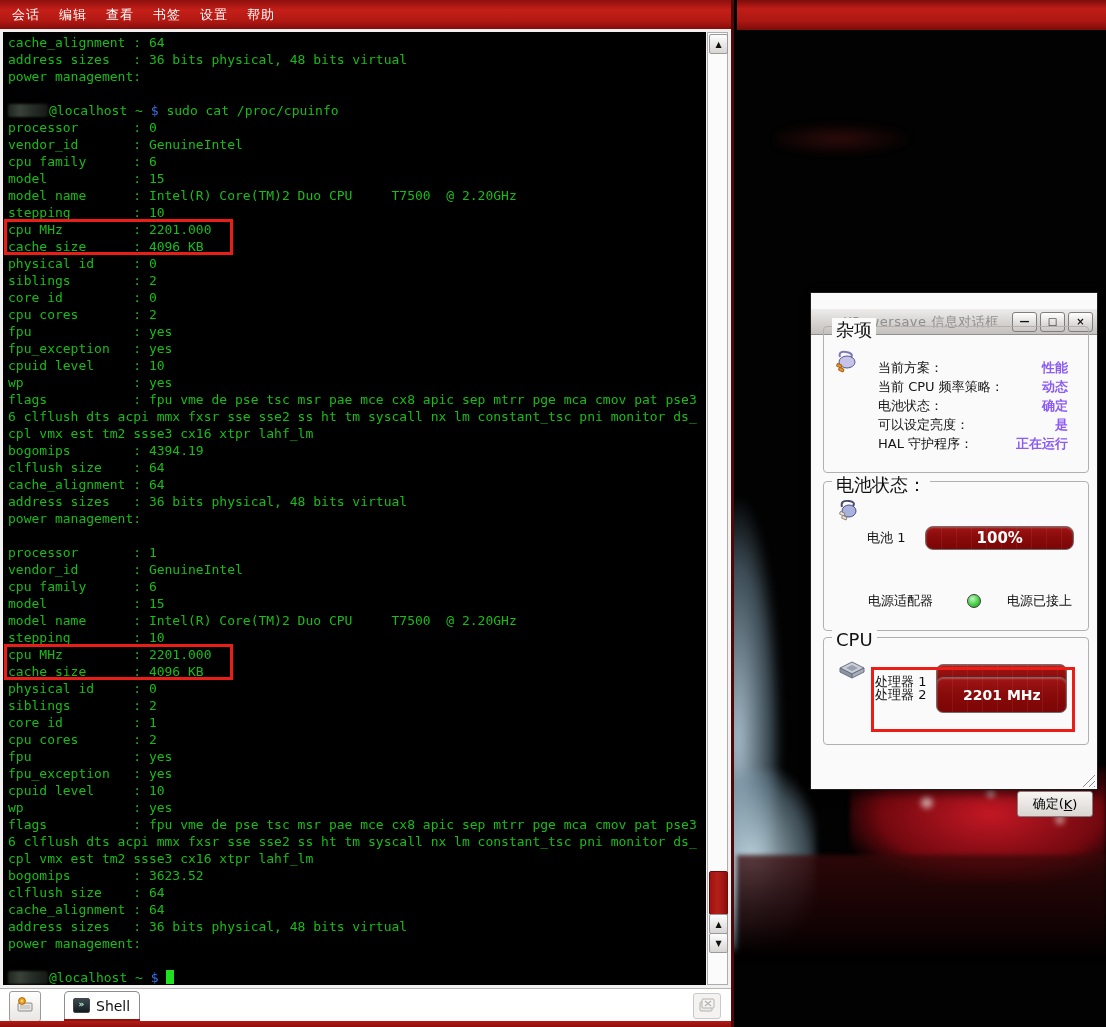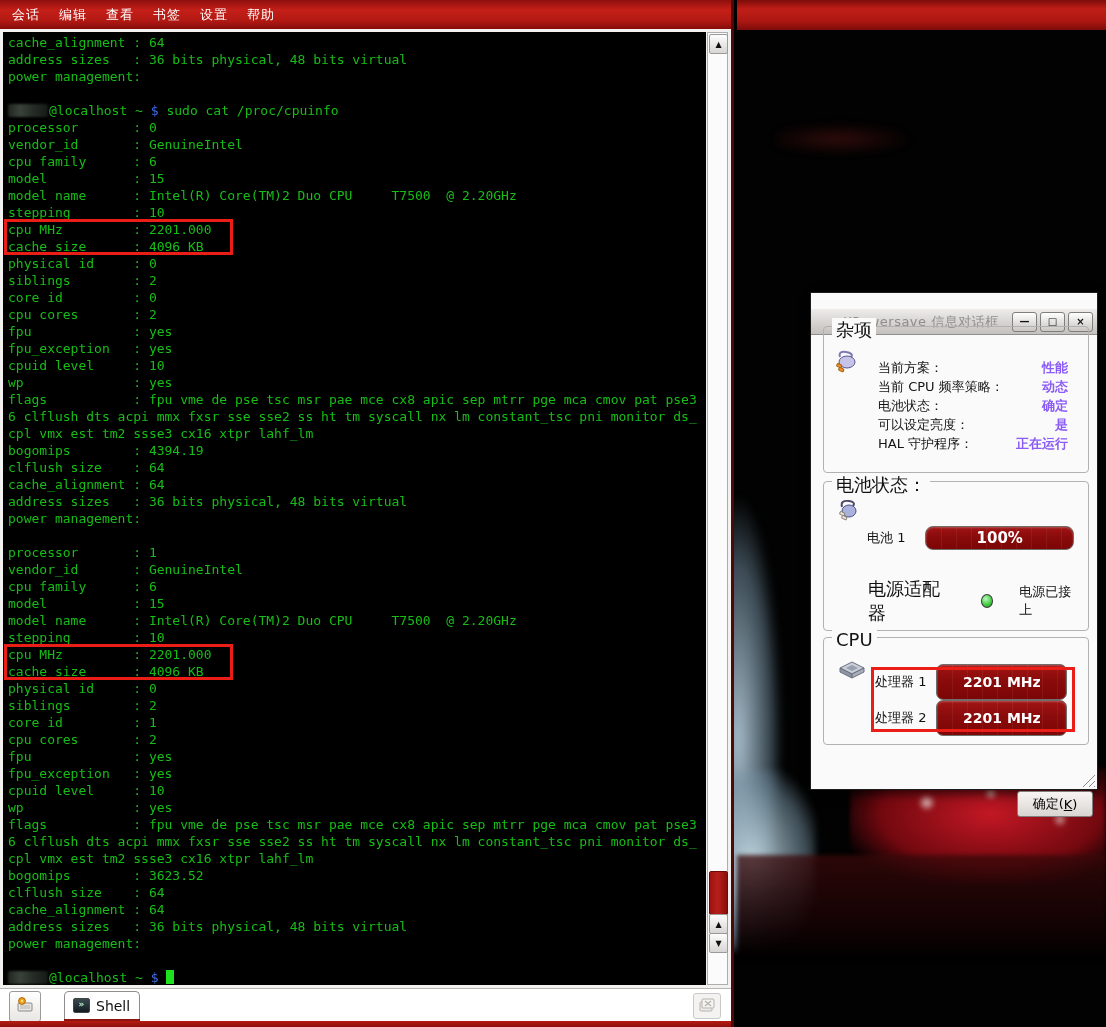--- a/index.html
+++ b/index.html
@@ -108,28 +108,28 @@
   .batt-row{position:absolute;left:43px;top:44px;right:14px;display:flex;align-items:center;gap:20px;}
   .batt-label,.proc-label{font-size:13px;color:#111;white-space:nowrap;}
   .redbar{height:24px;border:1px solid #6f6c6a;border-radius:8px;box-sizing:border-box;
     background:
       repeating-linear-gradient(90deg,rgba(255,255,255,.06) 0 1px,transparent 1px 15px),
       linear-gradient(180deg,#a01414 0%,#8a0b0b 45%,#7c0505 100%);
     color:#fff;font-weight:bold;display:flex;align-items:center;justify-content:center;
     box-shadow:inset 0 1px 2px rgba(255,255,255,.25);}
   .batt-bar{width:152px;font-size:15px;}
   .adapter-row{position:absolute;left:44px;top:108px;right:12px;height:22px;display:flex;align-items:center;}
-  .adapter-label{font-size:18px;color:#111;}
+  .adapter-label{font-size:13px;color:#111;}
   .led{width:14px;height:14px;border-radius:50%;margin-left:34px;
     background:radial-gradient(circle at 38% 32%,#bdf6bd,#46cf46 55%,#1f8f1f 100%);
     border:1px solid #3c3c3c;box-sizing:border-box;}
   .adapter-status{font-size:13px;color:#111;margin-left:26px;}
 
   .proc-row{position:absolute;left:51px;right:17px;height:22px;display:flex;align-items:center;gap:10px;}
-  .proc-row1{top:33px;text-align:right;} .proc-row2{top:69px;}
+  .proc-row1{top:33px;text-align:right;} .proc-row2{top:46px;}
   .proc-bar{width:131px;height:36px;font-size:14px;border-radius:7px;}
   .cpu-anno{position:absolute;left:60px;top:374px;width:204px;height:65px;
     border:3px solid #ea1d17;box-sizing:border-box;}
 
   .ok-btn{position:absolute;left:206px;top:460px;width:74px;height:24px;
     background:linear-gradient(180deg,#f7f5f3,#d9d5d1);border:1px solid #7f7f7f;border-radius:3px;
     font-size:13px;color:#000;display:flex;align-items:center;justify-content:center;margin-top:38px;}
   .ok-key{text-decoration:underline;}
   .grip{position:absolute;right:2px;bottom:2px;width:14px;height:14px;
     background:repeating-linear-gradient(135deg,transparent 0 3px,#8a8a8a 3px 4px);

